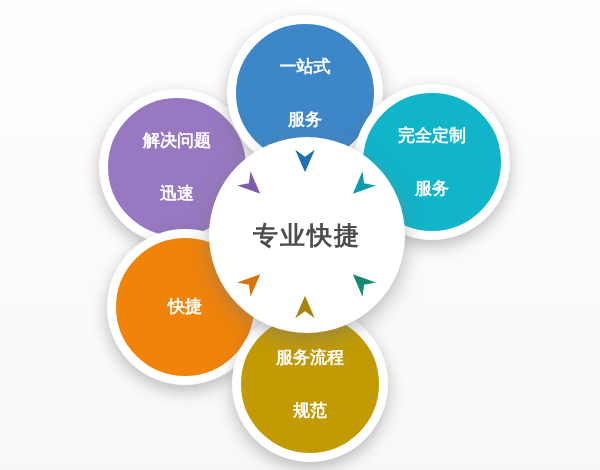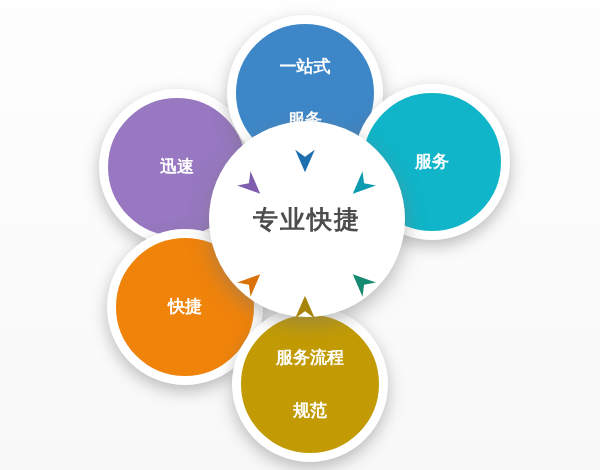--- a/index.html
+++ b/index.html
@@ -30,21 +30,21 @@
     color: #ffffff;
     font-weight: bold;
     font-size: 17px;
     text-align: center;
     gap: 19px;
   }
   .node .line { line-height: 1.95; }
   .center-circle {
     position: absolute;
     left: 209px;
-    top: 121px;
+    top: 137px;
     width: 196px;
     height: 196px;
     border-radius: 50%;
     background: #ffffff;
     box-shadow: 0 7px 20px rgba(120,120,120,0.5);
     display: flex;
     align-items: center;
     justify-content: center;
     text-align: center;
   }
@@ -73,29 +73,31 @@
   .arr-bottom-left  { left: 238px; top: 268px; transform: rotate(-43deg); }
   .arr-bottom-right { left: 347px; top: 268px; transform: rotate(223deg); }
   .arr-bottom       { left: 291px; top: 293px; transform: rotate(-90deg); }
 </style>
 </head>
 <body>
 
 <div class="stage">
 
   <div class="node pos-top-left" style="background-color: rgb(151, 120, 193);">
+    <div class="line">解决问题</div>
     <div class="line">迅速</div>
   </div>
 
   <div class="node pos-top" style="background-color: rgb(61, 135, 200);">
     <div class="line">一站式</div>
     <div class="line">服务</div>
   </div>
 
   <div class="node pos-top-right" style="background-color: rgb(16, 181, 201);">
+    <div class="line">完全定制</div>
     <div class="line">服务</div>
   </div>
 
   <div class="node pos-bottom-left" style="background-color: rgb(240, 131, 10);">
     <div class="line">快捷</div>
   </div>
 
 
   <div class="node pos-bottom" style="background-color: rgb(194, 155, 4); text-align: center;">
     <div class="line">服务流程</div>

